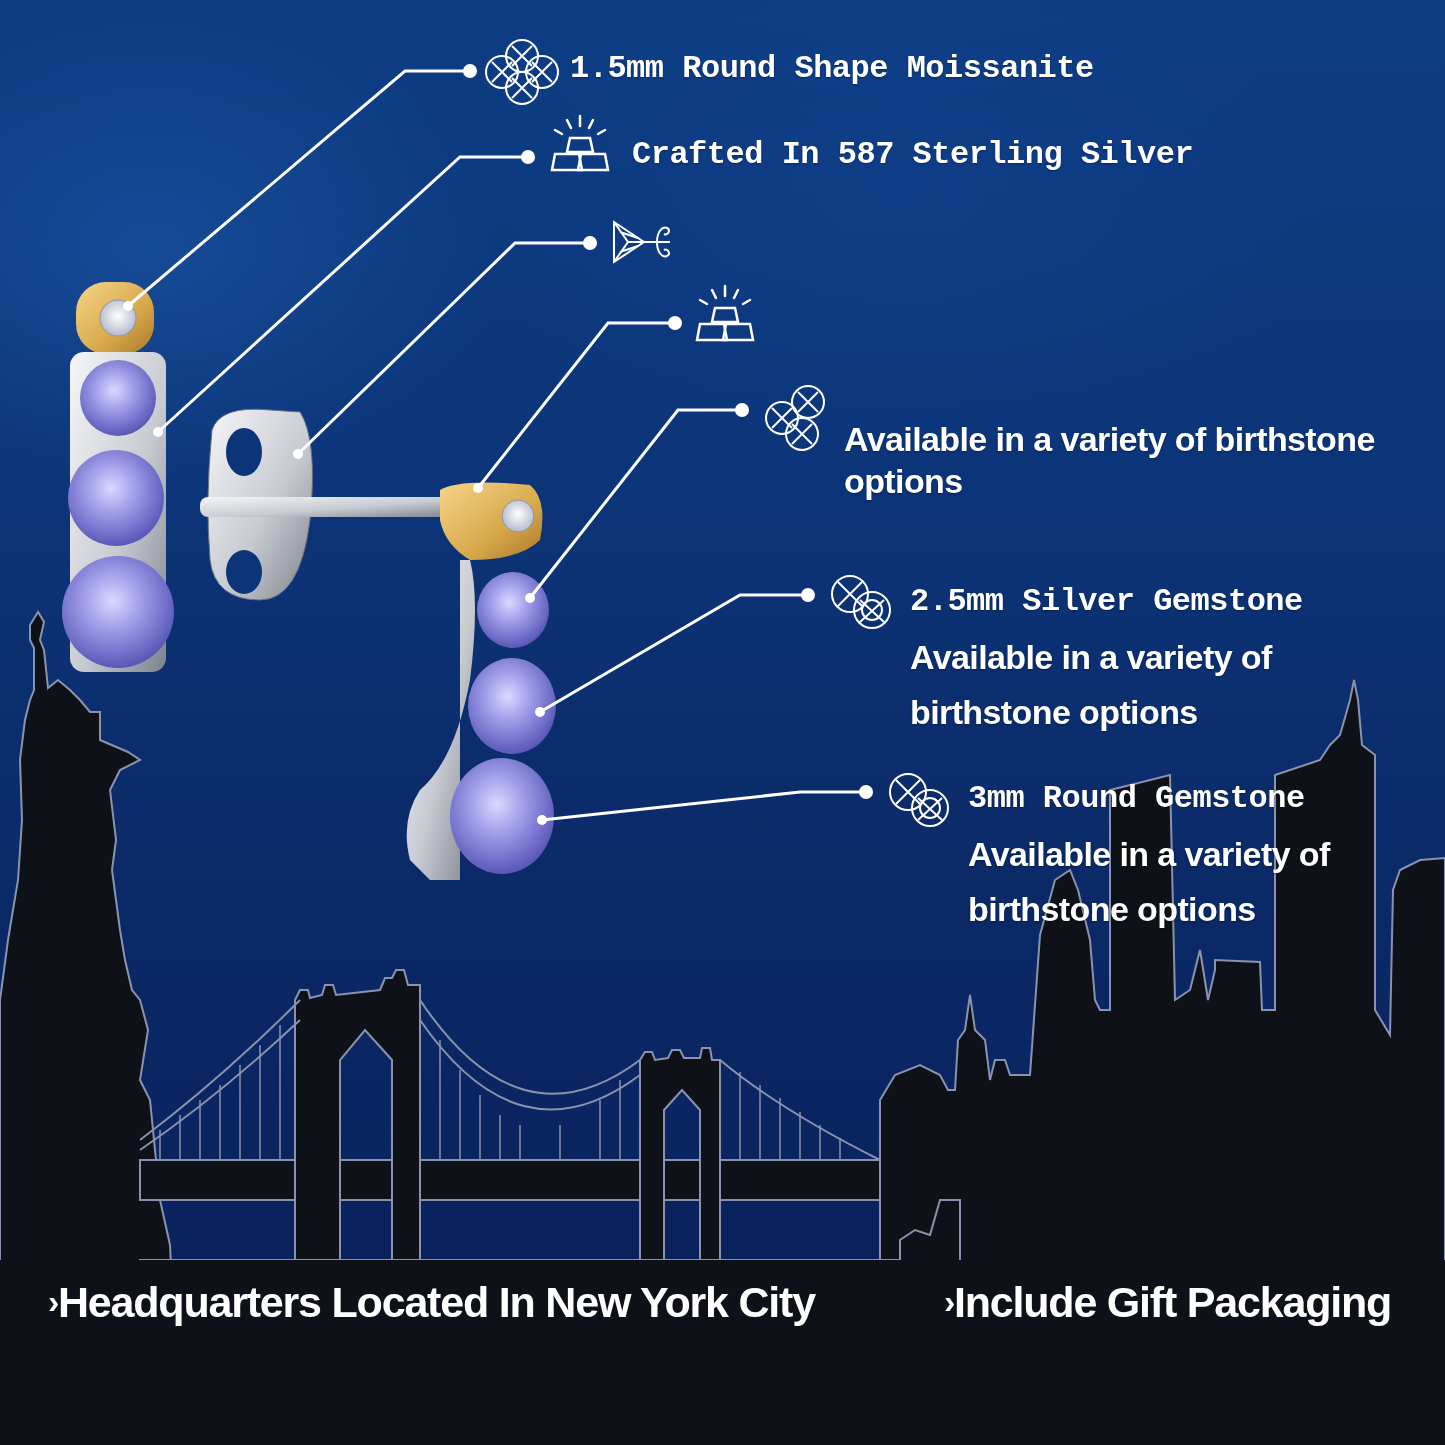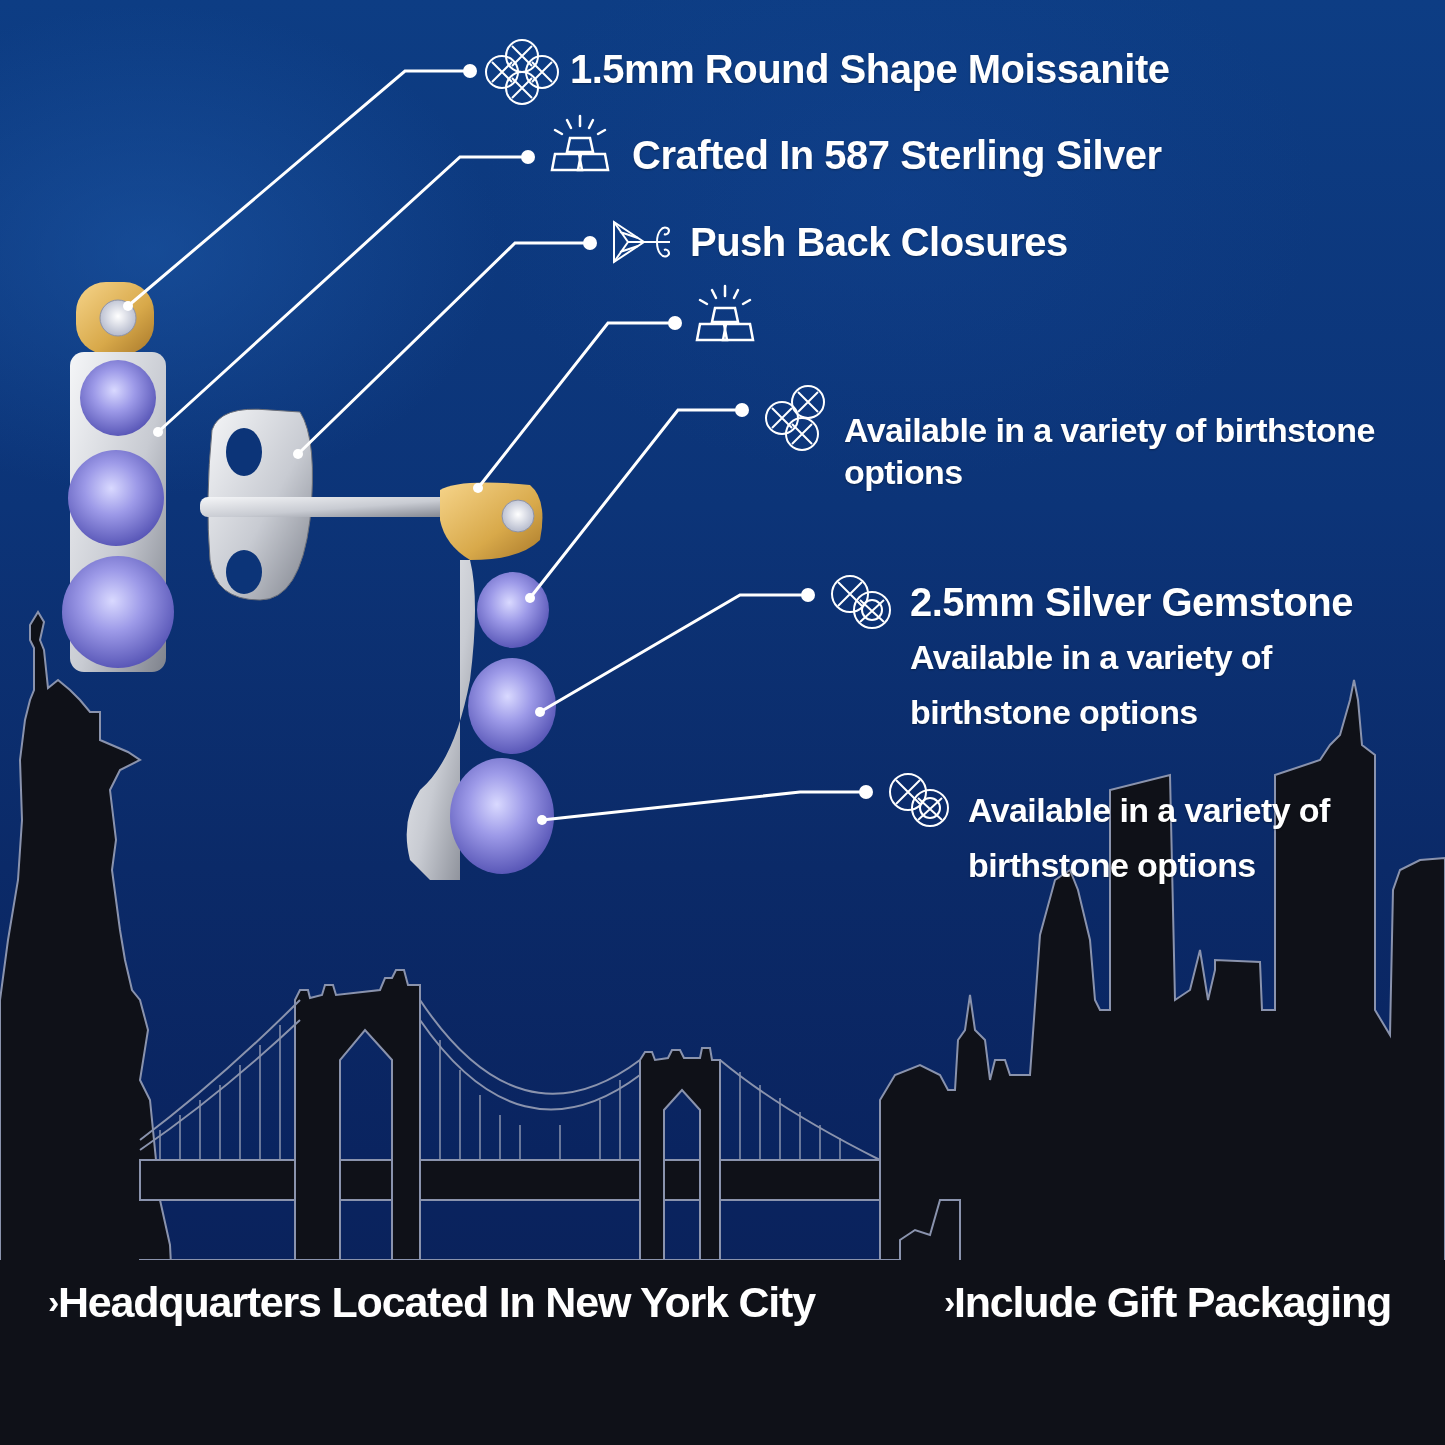--- a/index.html
+++ b/index.html
@@ -14,21 +14,21 @@
       radial-gradient(ellipse 500px 350px at 150px 250px, rgba(30,90,170,0.55), rgba(0,0,0,0) 70%),
       radial-gradient(ellipse 600px 400px at 900px 200px, rgba(20,70,150,0.35), rgba(0,0,0,0) 70%),
       linear-gradient(180deg, #0d3d84 0%, #0c3478 35%, #0b2a68 60%, #0a2460 80%, #0a1f55 100%);
   }
   svg.layer { position: absolute; left: 0; top: 0; }
   .feature {
     position: absolute; color: #ffffff; font-weight: bold;
     letter-spacing: -0.5px; white-space: nowrap;
     text-shadow: 0 1px 2px rgba(0,0,0,0.35);
   }
-  .feature .title { font-size: 40px; line-height: 44px; display: block; }
+  .feature .title { font-size: 32px; line-height: 44px; display: block; font-family: Liberation Mono, monospace; }
   .feature .sub { font-size: 34px; line-height: 42px; display: block; letter-spacing: -0.6px; }
   .feature .sub.loose { line-height: 55px; }
   .icon { position: absolute; }
   .bottom-item {
     position: absolute; color: #ffffff; font-weight: bold; font-size: 43px;
     letter-spacing: -1.2px; white-space: nowrap; line-height: 50px; text-align: right;
   }
   .bottom-item .chev { display: inline-block; width: 30px; font-size: 34px; vertical-align: 4px; }
 </style>
 </head>
@@ -224,33 +224,31 @@
       <path d="M10,10 L34,34 M34,10 L10,34 M32,28 L56,50 M56,28 L32,50"></path>
     </g>
   </svg>
 
   <div class="feature" style="left:570px;top:47px">
     <span class="title">1.5mm Round Shape Moissanite</span>
   </div>
   <div class="feature" style="left:632px;top:133px">
     <span class="title">Crafted In 587 Sterling Silver</span>
   </div>
-  <div class="feature" style="left:690px;top:220px">
-    <span class="title">Push Back Closures</span>
-  </div>
   <div class="feature" style="left:844px;top:397px">
-    <span class="sub" style="margin-top:12px">Available in a variety of birthstone</span>
+    <span class="sub" style="margin-top:21px">Available in a variety of birthstone</span>
     <span class="sub">options</span>
   </div>
   <div class="feature" style="left:910px;top:580px">
     <span class="title">2.5mm Silver Gemstone</span>
     <span class="sub loose" style="margin-top:6px">Available in a variety of</span>
     <span class="sub loose">birthstone options</span>
   </div>
   <div class="feature" style="left:968px;top:777px">
+    <span class="title">3mm Round Gemstone</span>
     <span class="sub loose" style="margin-top:6px">Available in a variety of</span>
     <span class="sub loose">birthstone options</span>
   </div>
 
   <div class="bottom-item" style="left:28px;top:1276px">
     <span class="chev">›</span><span>Headquarters Located In New York City</span>
   </div>
   <div class="bottom-item" style="left:924px;top:1276px">
     <span class="chev">›</span><span>Include Gift Packaging</span>
   </div>

